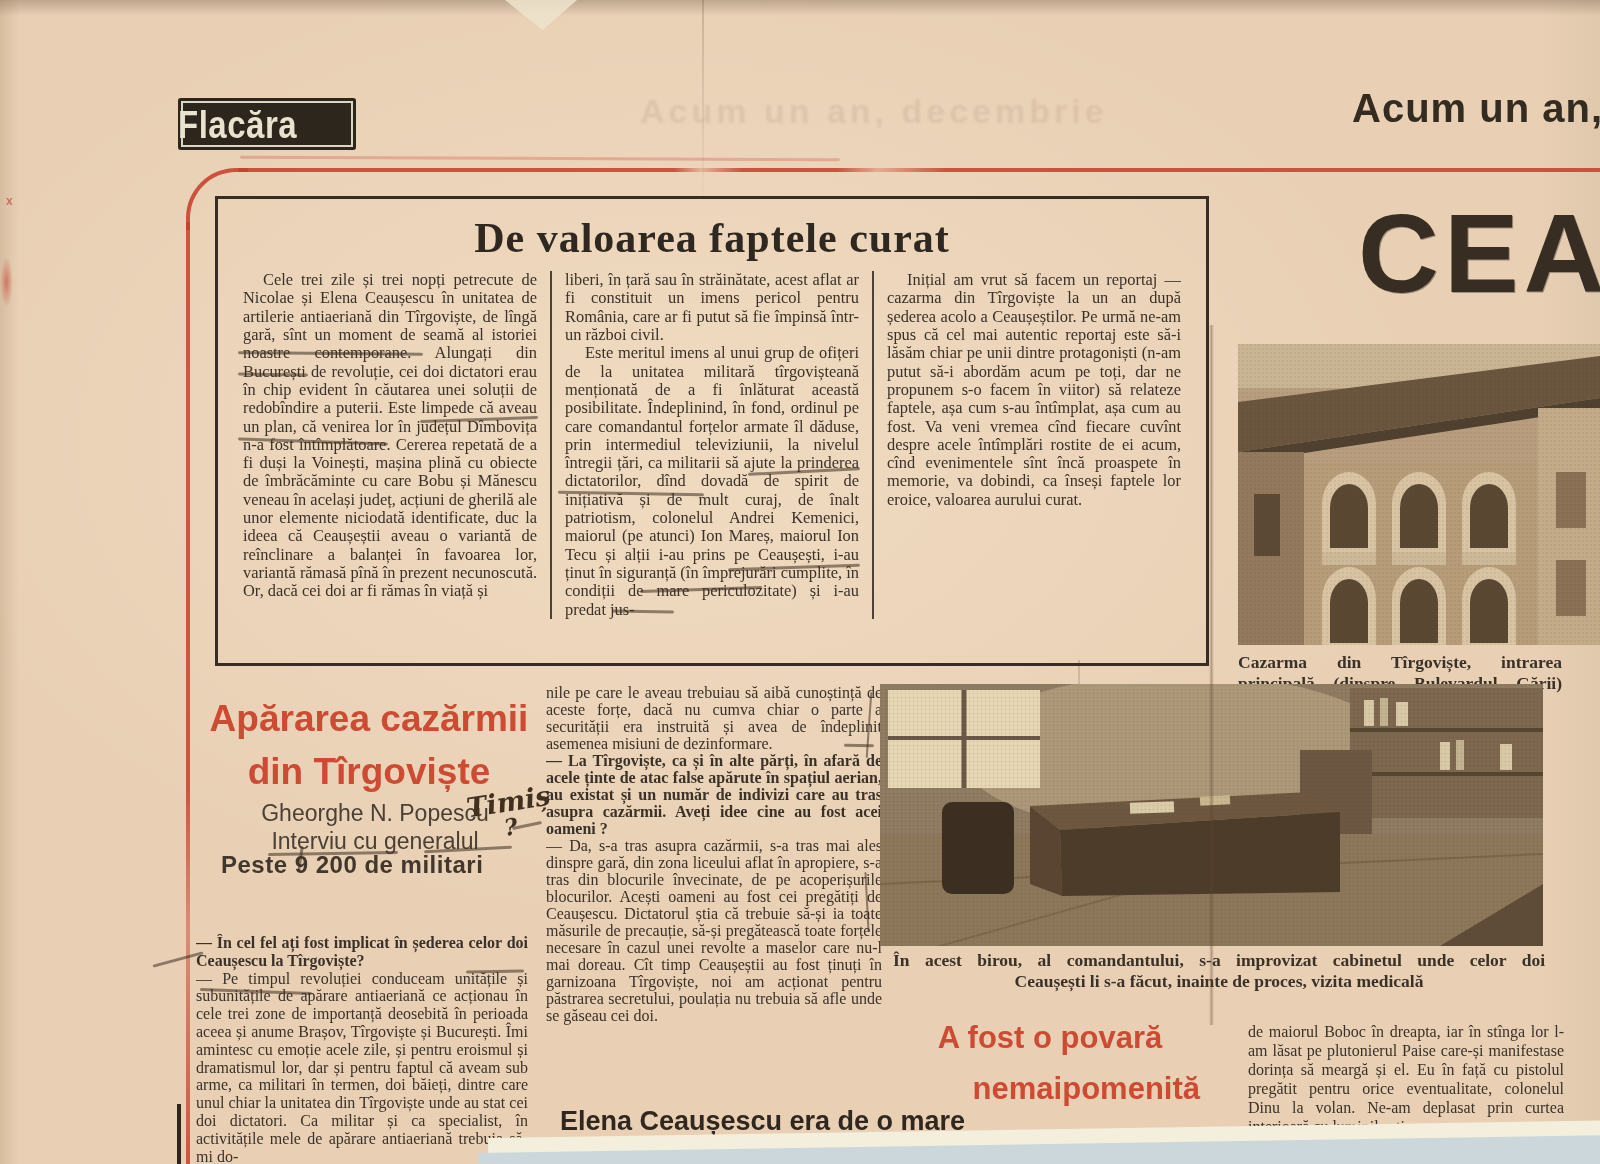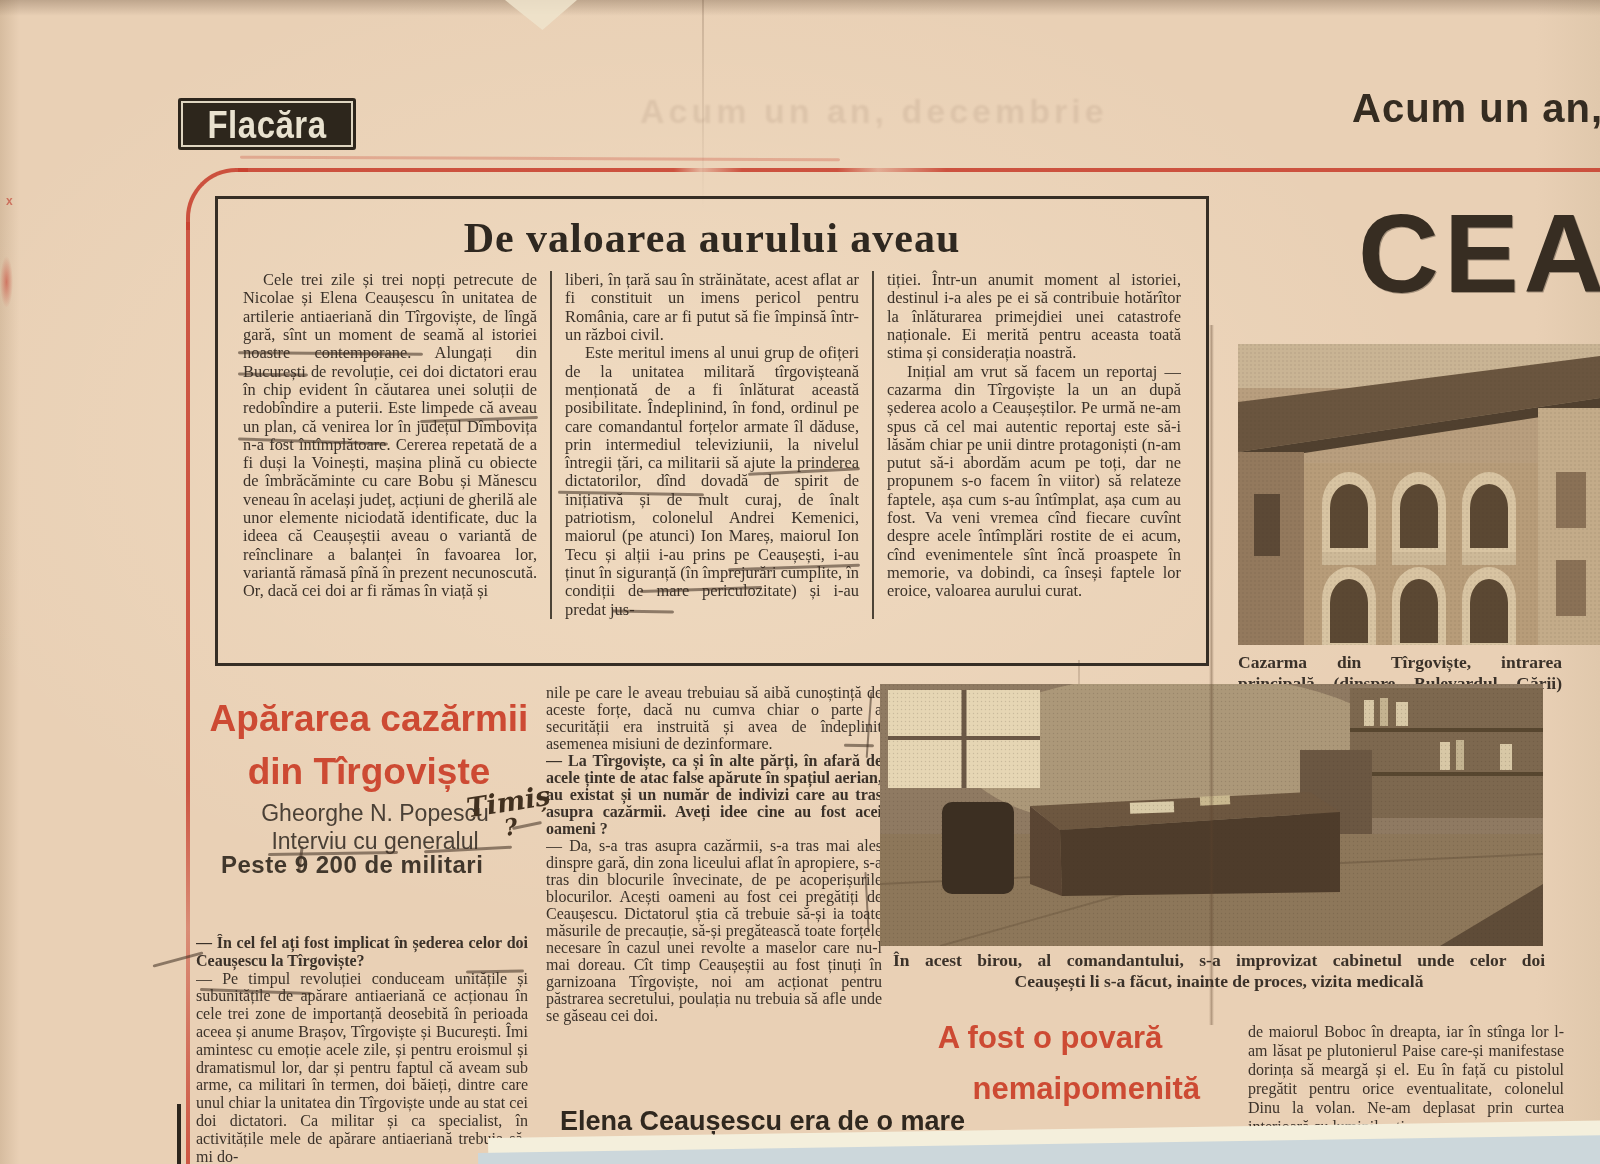--- a/index.html
+++ b/index.html
@@ -27,21 +27,21 @@
   .black-corner{left:177px;top:1104px;width:4px;height:60px;background:#2c251d;}
   
   .red-corner{left:186px;top:168px;width:58px;height:58px;border-left:4px solid #c8402e;border-top:4px solid #c8402e;border-top-left-radius:50px;opacity:.88;}
   .red-top{left:238px;top:168px;width:1362px;height:4px;opacity:.88;
     background:linear-gradient(90deg,#c8402e 0%,#c8402e 32%,rgba(200,64,46,.25) 34%,#c8402e 37%,#c8402e 44%,rgba(200,64,46,.3) 47%,#c8402e 52%,#c8402e 100%);}
   .red-scribble{left:240px;top:157px;width:600px;height:3px;background:rgba(202,72,52,.30);transform:rotate(.25deg);border-radius:2px;}
   .red-left{left:186px;top:222px;width:4px;height:942px;opacity:.85;
     background:linear-gradient(to bottom,#c8402e 0%,#c8402e 60%,rgba(200,64,46,.55) 75%,#c8402e 100%);}
   
   .masthead{left:178px;top:98px;width:178px;height:52px;background:#2d261c;border-radius:3px;
-    box-shadow:inset 0 0 0 3px #2d261c,inset 0 0 0 5px #ded5c0;display:flex;align-items:center;justify-content:center;}
+    box-shadow:inset 0 0 0 3px #2d261c,inset 0 0 0 5px #ded5c0;display:flex;align-items:center;}
   .masthead span{font:800 33px/1 "Liberation Sans",sans-serif;color:#e9e2cf;letter-spacing:.5px;transform:scaleY(1.15);}
   .top-right{left:1352px;top:86px;width:260px;font:800 40px/1.1 "Liberation Sans",sans-serif;color:#352c21;letter-spacing:1px;}
   .ghost{left:640px;top:94px;width:560px;font:800 34px/1 "Liberation Sans",sans-serif;color:#7a5c48;opacity:.12;filter:blur(1px);letter-spacing:4px;}
   .big-cea{left:1358px;top:198px;font:800 112px/1 "Liberation Sans",sans-serif;color:#372d22;letter-spacing:5px;text-shadow:1px 1px 0 rgba(55,45,34,.4);}
   
   .abox{left:215px;top:196px;width:988px;height:464px;border:3px solid #362e25;overflow:hidden;}
   .abox-title{margin:16px 0 10px;text-align:center;font:700 42px/1.1 "Liberation Serif",serif;color:#2f2820;letter-spacing:1px;}
   .abox-cols{display:flex;padding:0 12px;}
   .abox-col{flex:1;padding:0 13px;}
   .abox-col + .abox-col{border-left:2px solid #4c4336;}
@@ -96,31 +96,30 @@
   <div class="abs red-left"></div>
 
   <div class="abs masthead">
     <span>Flacăra</span>
   </div>
   <div class="abs ghost">Acum un an, decembrie</div>
   <div class="abs top-right">Acum un an,</div>
   <div class="abs big-cea">CEA</div>
 
   <div class="abs abox">
-    <div class="abox-title">De valoarea aurului aveau</div>
+    <div class="abox-title">De valoarea faptele curat</div>
     <div class="abox-cols">
       <div class="abox-col">
         <p class="ind">Cele trei zile și trei nopți petrecute de Nicolae și Elena Ceaușescu în unitatea de artilerie antiaeriană din Tîrgoviște, de lîngă gară, sînt un moment de seamă al istoriei noastre contemporane. Alungați din București de revoluție, cei doi dictatori erau în chip evident în căutarea unei soluții de redobîndire a puterii. Este limpede că aveau un plan, că venirea lor în județul Dîmbovița n-a fost întîmplătoare. Cererea repetată de a fi duși la Voinești, mașina plină cu obiecte de îmbrăcăminte cu care Bobu și Mănescu veneau în același județ, acțiuni de gherilă ale unor elemente niciodată identificate, duc la ideea că Ceaușeștii aveau o variantă de reînclinare a balanței în favoarea lor, variantă rămasă pînă în prezent necunoscută. Or, dacă cei doi ar fi rămas în viață și</p>
       </div>
       <div class="abox-col">
         <p>liberi, în țară sau în străinătate, acest aflat ar fi constituit un imens pericol pentru România, care ar fi putut să fie împinsă într-un război civil.</p>
         <p class="ind">Este meritul imens al unui grup de ofițeri de la unitatea militară tîrgovișteană menționată de a fi înlăturat această posibilitate. Îndeplinind, în fond, ordinul pe care comandantul forțelor armate îl dăduse, prin intermediul televiziunii, la nivelul întregii țări, ca militarii să ajute la prinderea dictatorilor, dînd dovadă de spirit de inițiativă și de mult curaj, de înalt patriotism, colonelul Andrei Kemenici, maiorul (pe atunci) Ion Mareș, maiorul Ion Tecu și alții i-au prins pe Ceaușești, i-au ținut în siguranță (în împrejurări cumplite, în condiții de mare periculozitate) și i-au predat jus-</p>
       </div>
       <div class="abox-col">
-        <p>tiției. Într-un anumit moment al istoriei, destinul i-a ales pe ei să contribuie hotărîtor la înlăturarea primejdiei unei catastrofe naționale. Ei merită pentru aceasta toată stima și considerația noastră.</p>
         <p class="ind">Inițial am vrut să facem un reportaj — cazarma din Tîrgoviște la un an după șederea acolo a Ceaușeștilor. Pe urmă ne-am spus că cel mai autentic reportaj este să-i lăsăm chiar pe unii dintre protagoniști (n-am putut să-i abordăm acum pe toți, dar ne propunem s-o facem în viitor) să relateze faptele, așa cum s-au întîmplat, așa cum au fost. Va veni vremea cînd fiecare cuvînt despre acele întîmplări rostite de ei acum, cînd evenimentele sînt încă proaspete în memorie, va dobindi, ca înseși faptele lor eroice, valoarea aurului curat.</p>
       </div>
     </div>
   </div>
 
   <svg class="abs photo ph-barracks" viewBox="0 0 362 301">
     <defs>
       <pattern id="ht1" width="4" height="4" patternUnits="userSpaceOnUse">
         <circle cx="1" cy="1" r="0.7" fill="#3c2f22"></circle>
       </pattern>

